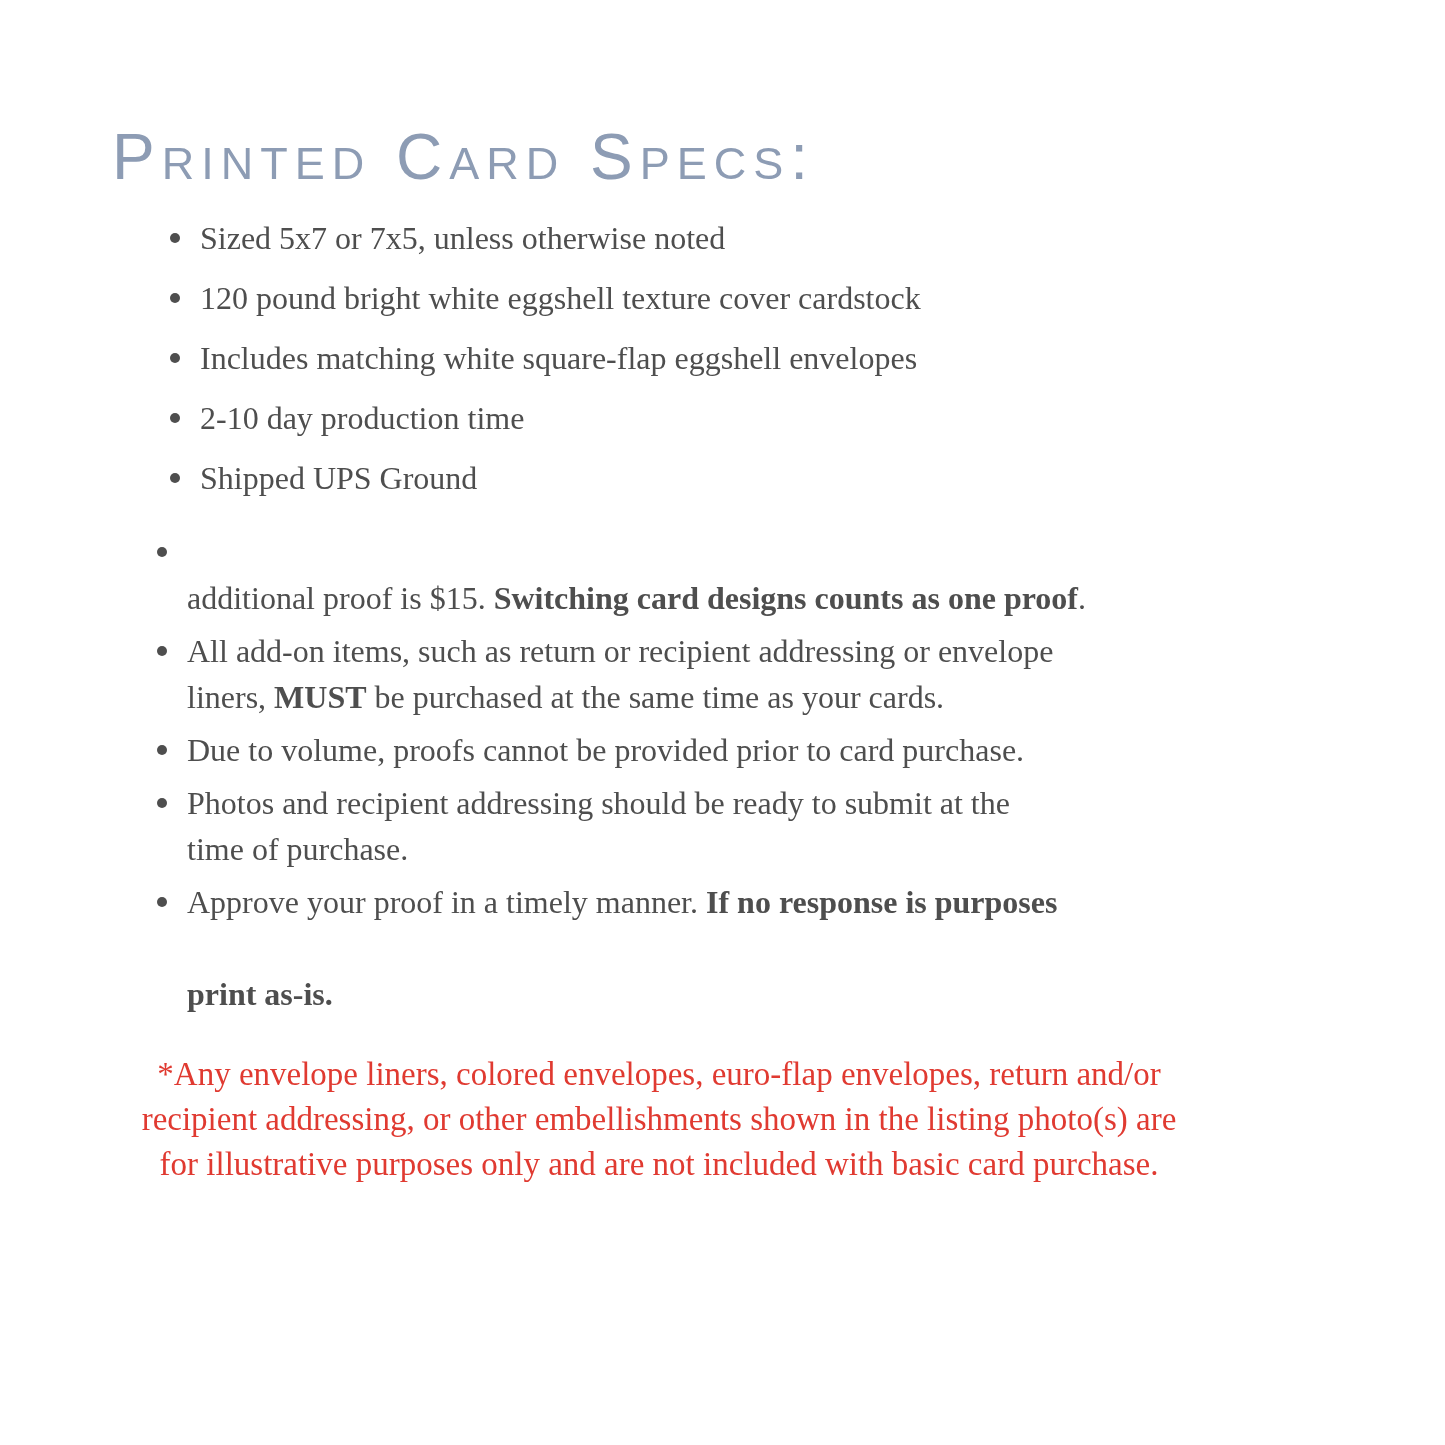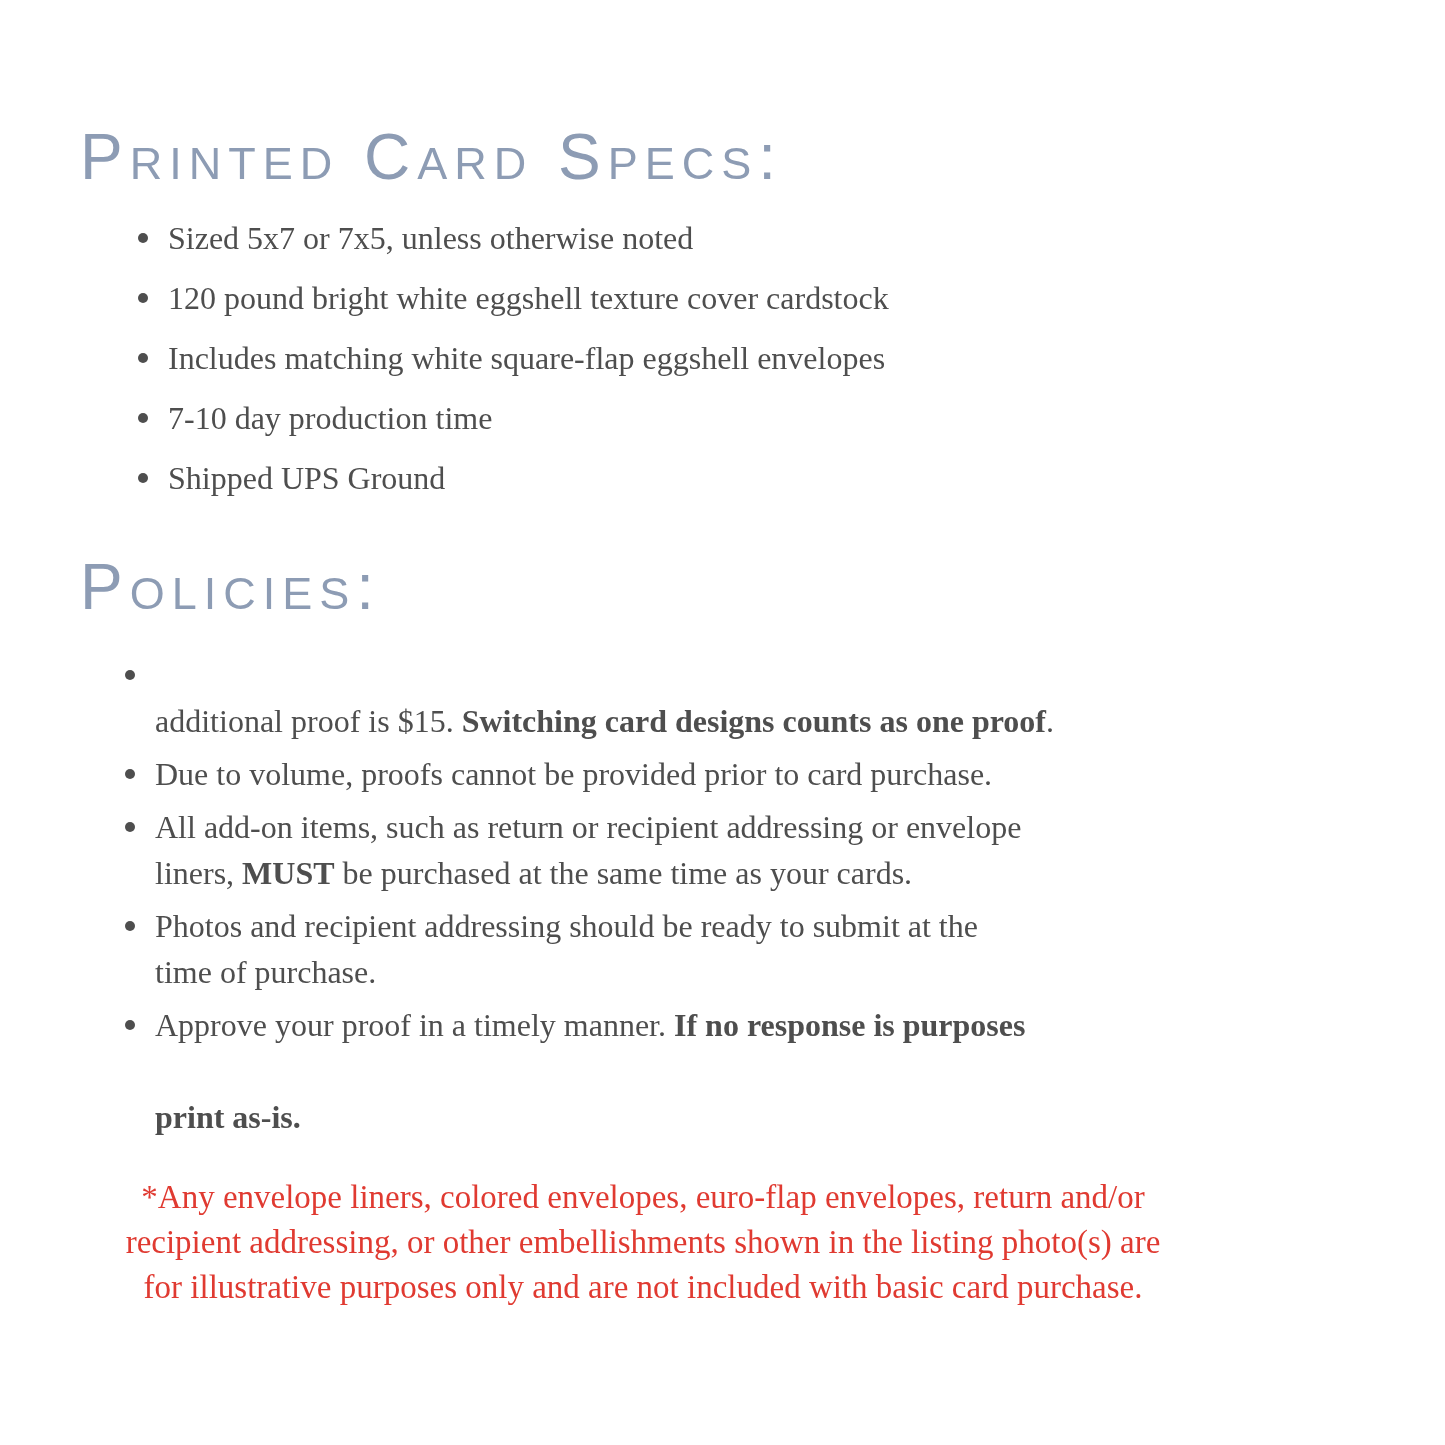--- a/index.html
+++ b/index.html
@@ -11,21 +11,21 @@
     background: var(--background, #ffffff);
   }
   body {
     font-family: "Liberation Serif", serif;
     color: var(--body, #4e4e4e);
   }
   .sheet {
     box-sizing: border-box;
     width: 1346px;
     height: 1445px;
-    padding: 92px 140px 0 80px;
+    padding: 92px 140px 0 112px;
   }
   .section-heading {
     font-family: "Liberation Sans", sans-serif;
     font-variant: small-caps;
     font-weight: 400;
     font-size: 64px;
     line-height: 74px;
     letter-spacing: 7px;
     color: var(--heading, #8d9cb4);
     margin: 0;
@@ -74,28 +74,27 @@
 </head>
 <body>
 
 <main class="sheet">
   <h1 class="section-heading specs">Printed Card Specs:</h1>
 
   <ul class="bullet-list" id="specs-list">
       <li><span>Sized 5x7 or 7x5, unless otherwise noted</span></li>
       <li><span>120 pound bright white eggshell texture cover cardstock</span></li>
       <li><span>Includes matching white square-flap eggshell envelopes</span></li>
-      <li><span>7-10 day production time</span></li>
+      <li><span>2-10 day production time</span></li>
       <li><span>Shipped UPS Ground</span></li>
     </ul>
 
-  <h1 class="section-heading policies">Policies:</h1>
 
   <ul class="bullet-list" id="policies-list">
       <li><br><span>additional proof is $15. </span><strong>Switching card designs counts as one proof</strong><span>.</span></li>
+      <li><span>All add-on items, such as return or recipient addressing or envelope</span><br><span>liners, </span><strong>MUST</strong><span> be purchased at the same time as your cards.</span></li>
       <li><span>Due to volume, proofs cannot be provided prior to card purchase.</span></li>
-      <li><span>All add-on items, such as return or recipient addressing or envelope</span><br><span>liners, </span><strong>MUST</strong><span> be purchased at the same time as your cards.</span></li>
       <li><span>Photos and recipient addressing should be ready to submit at the</span><br><span>time of purchase.</span></li>
       <li><span>Approve your proof in a timely manner. </span><strong>If no response is purposes</strong><br><br><strong>print as-is.</strong></li>
     </ul>
 
   <p class="disclaimer" id="disclaimer"><span>*Any envelope liners, colored envelopes, euro-flap envelopes, return and/or</span><br><span>recipient addressing, or other embellishments shown in the listing photo(s) are</span><br><span>for illustrative purposes only and are not included with basic card purchase.</span></p>
 </main>
 
 </body></html>

